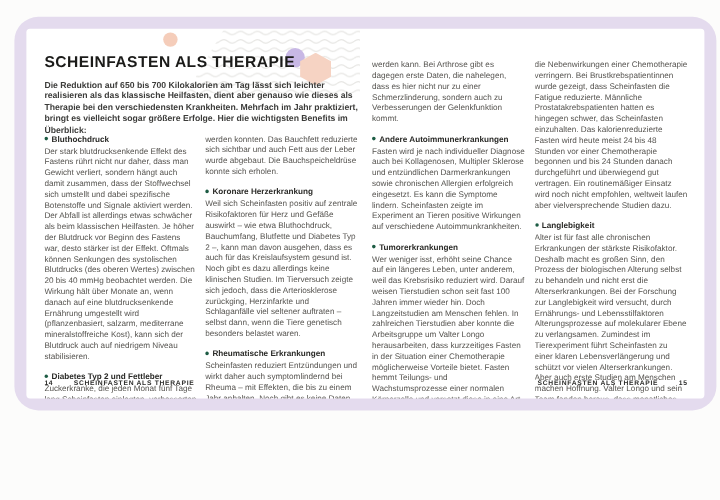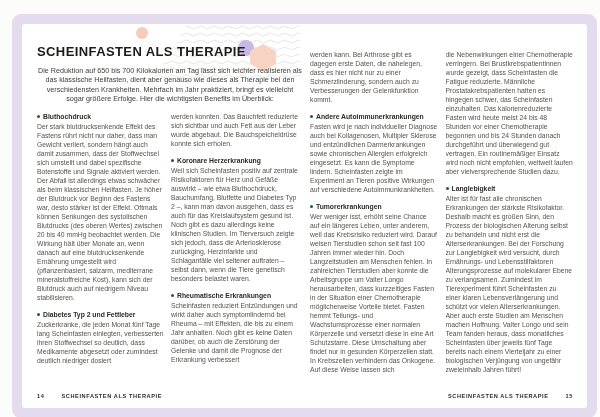--- a/index.html
+++ b/index.html
@@ -11,23 +11,23 @@
     --wave-gray:#e2e1de;
   }
   *{box-sizing:border-box;margin:0;padding:0;}
   html,body{width:600px;height:417px;overflow:hidden;}
   body{
     background:#fcfcfb;
     font-family:"Liberation Sans","DejaVu Sans",sans-serif;
     position:relative;
   }
   .frame{
-    position:absolute;left:12px;top:14px;width:585px;height:404px;
+    position:absolute;left:12px;top:14px;width:585px;height:328px;
     background:var(--frame-lavender,#e4dbee);
-    border-radius:9px;
+    border-radius:20px;
   }
   .inner{
     position:absolute;left:10px;top:10px;right:10px;bottom:10px;
     background:#ffffff;border-radius:3px;
     overflow:hidden;
   }
   
   .waves{
     position:absolute;left:133px;top:0;width:145px;height:54px;
     clip-path:polygon(22% 0,100% 0,100% 100%,0 100%);
@@ -47,23 +47,22 @@
     clip-path:polygon(50% 0,96% 26%,96% 74%,50% 100%,4% 74%,4% 26%);
   }
   
   .title{
     position:absolute;left:15px;top:20px;width:300px;
     font-size:13px;font-weight:700;letter-spacing:.4px;color:#1b1b19;
     z-index:3;
   }
   .intro{
     position:absolute;left:15px;top:42px;width:266px;
-    font-size:7.2px;line-height:9.4px;font-weight:400;color:#3c3c3a;
+    font-size:7.2px;line-height:9.4px;font-weight:700;color:#3c3c3a;
     z-index:3;
-    text-align:center;
   }
   
   .cols{position:absolute;display:flex;}
   .cols-left{left:15px;top:88px;width:261px;height:262px;gap:7px;}
   .cols-right{left:288px;top:26px;width:263px;height:350px;gap:8px;}
   .col{flex:1 1 0;overflow:hidden;}
   .p-block{
     font-size:6.8px;line-height:9px;color:#55534f;
     hyphens:auto;-webkit-hyphens:auto;text-align:left;
   }

